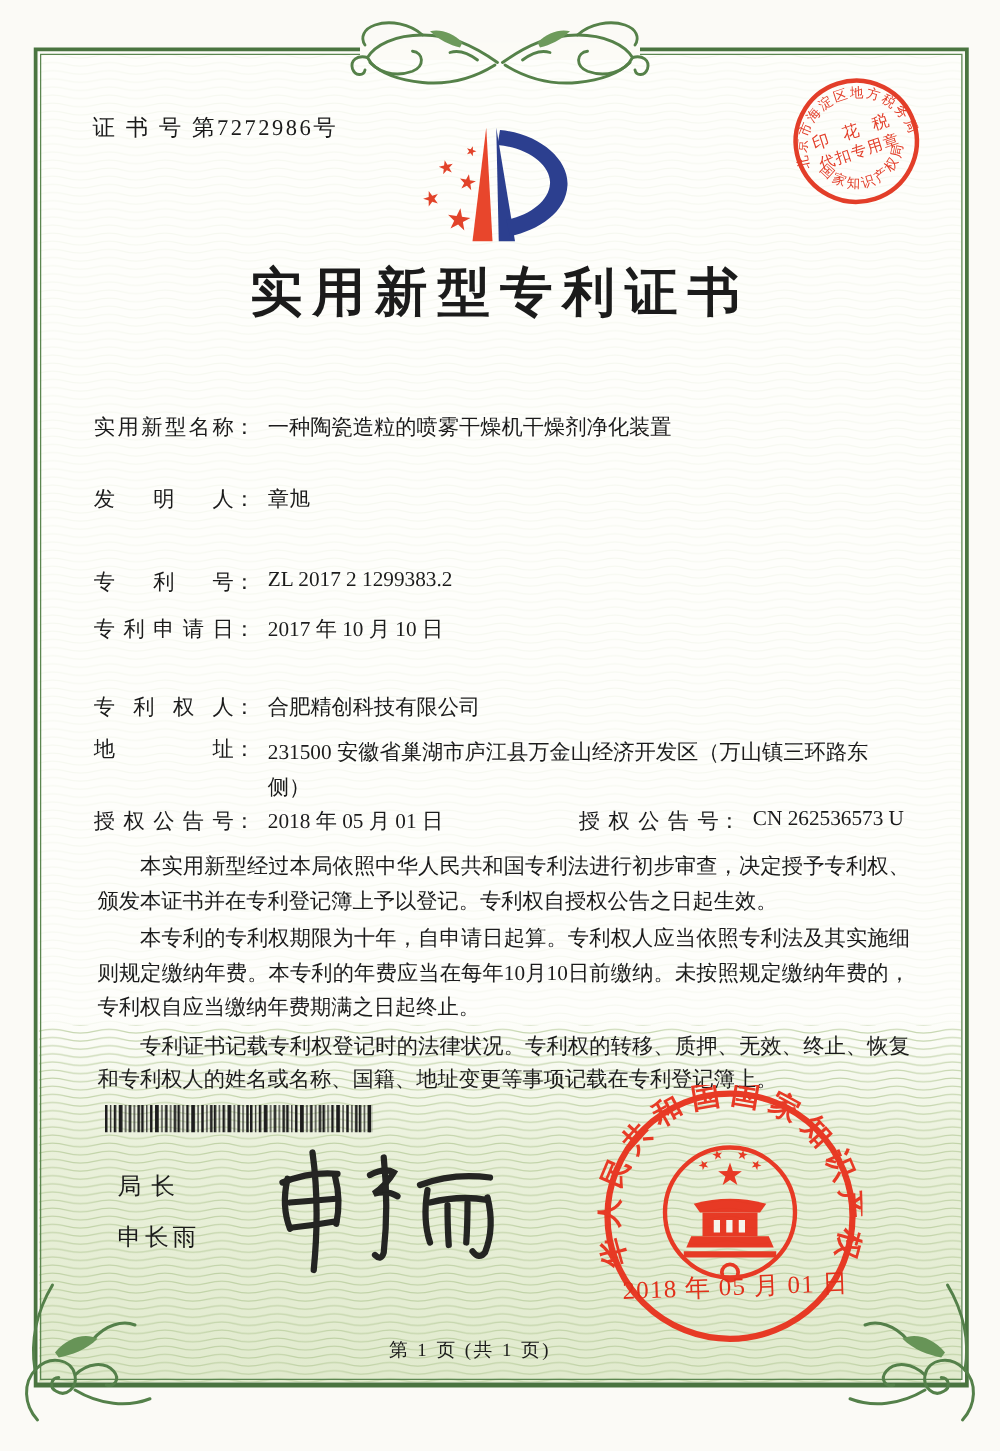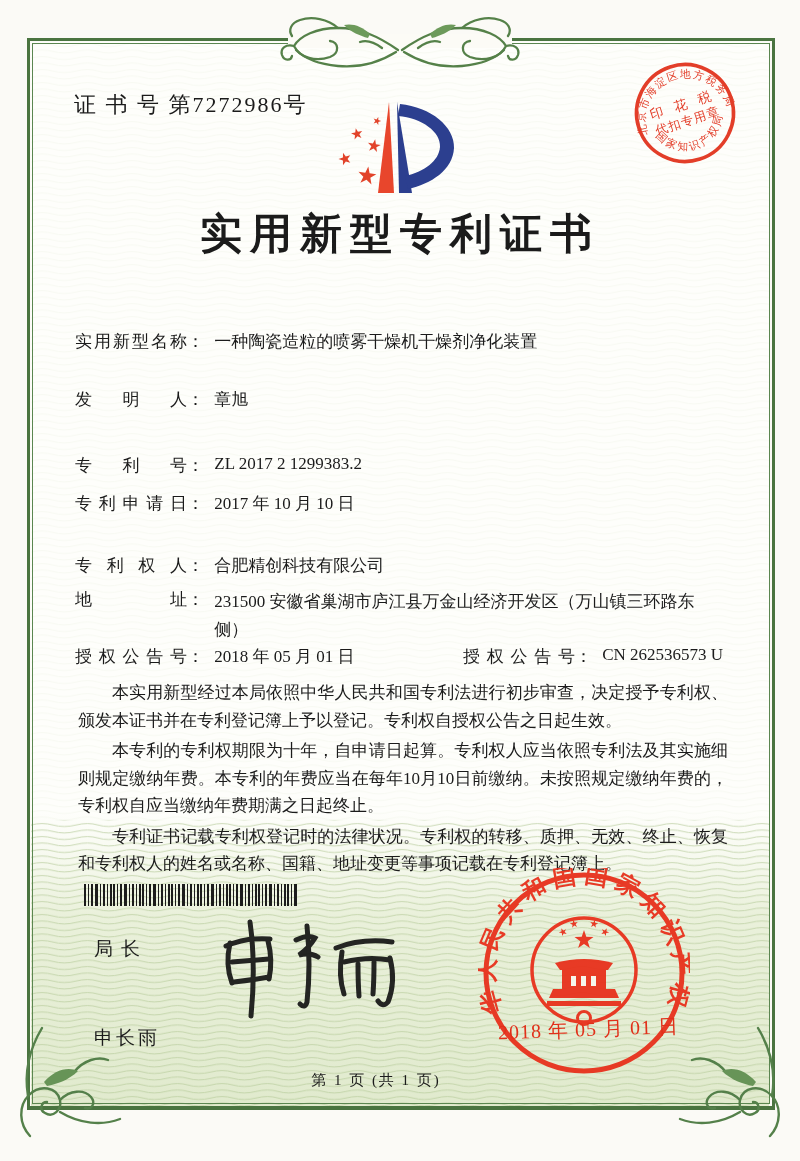--- a/index.html
+++ b/index.html
@@ -10,36 +10,36 @@
   }
   .abs{position:absolute;}
   
   .frame-outer{position:absolute;left:27px;top:38px;right:25px;bottom:51px;
     border:3px solid #4a7440;border-bottom-width:4px;z-index:2;pointer-events:none;}
   .frame-inner{position:absolute;inset:2px;border:1px solid #5b8650;}
   .texture-svg{position:absolute;left:31px;top:42px;z-index:1;pointer-events:none;}
   .deco{z-index:3;pointer-events:none;}
   .content{z-index:4;}
   
-  .cert-number{left:74px;top:90px;font-size:22px;letter-spacing:2px;z-index:4;}
+  .cert-number{left:74px;top:90px;font-size:18px;letter-spacing:2px;z-index:4;}
   .title{left:0;right:0;top:206px;text-align:center;font-size:42px;font-weight:bold;
     letter-spacing:8px;z-index:4;}
   .fields{left:75px;top:330px;width:670px;z-index:4;font-size:17px;text-decoration:underline;}
   .frow{position:absolute;left:0;white-space:nowrap;}
   .flabel{display:inline-block;width:112px;text-align:justify;text-align-last:justify;
     vertical-align:top;}
   .fcolon{display:inline-block;vertical-align:top;}
   .fvalue{display:inline-block;margin-left:6px;vertical-align:top;}
   .fvalue.wrap{white-space:normal;width:492px;line-height:28px;}
   .grant-right{position:absolute;left:388px;top:0;}
   .paras{left:75px;top:676px;width:656px;z-index:4;font-size:17px;line-height:27.5px;
     text-align:justify;}
   .paras p{margin:3px;text-indent:2em;font-family:Liberation Serif, serif;}
   .director-title{left:94px;top:936px;font-size:19px;letter-spacing:8px;z-index:4;}
-  .director-name{left:94px;top:977px;font-size:19px;letter-spacing:3px;z-index:4;margin-top:48px;}
+  .director-name{left:94px;top:977px;font-size:19px;letter-spacing:3px;z-index:4;}
   .issue-date{left:498px;top:1016px;font-size:20px;color:#e1301a;letter-spacing:1px;
     z-index:6;transform:rotate(-2deg);}
   .footer-page{left:27px;right:75px;top:1071px;text-align:center;font-size:15px;
     letter-spacing:2px;z-index:4;}
   .barcode-svg{left:84px;top:884px;z-index:4;}
   .signature-svg{left:212px;top:910px;z-index:5;}
   .logo-svg{left:328px;top:90px;z-index:4;}
   .taxstamp-svg{left:618px;top:46px;z-index:5;transform:rotate(-18deg);opacity:.93;}
   .seal-svg{left:478px;top:868px;z-index:5;opacity:.95;}
   .stamp-text{font-family:"Liberation Serif","DejaVu Serif",serif;fill:#e1301a;}

